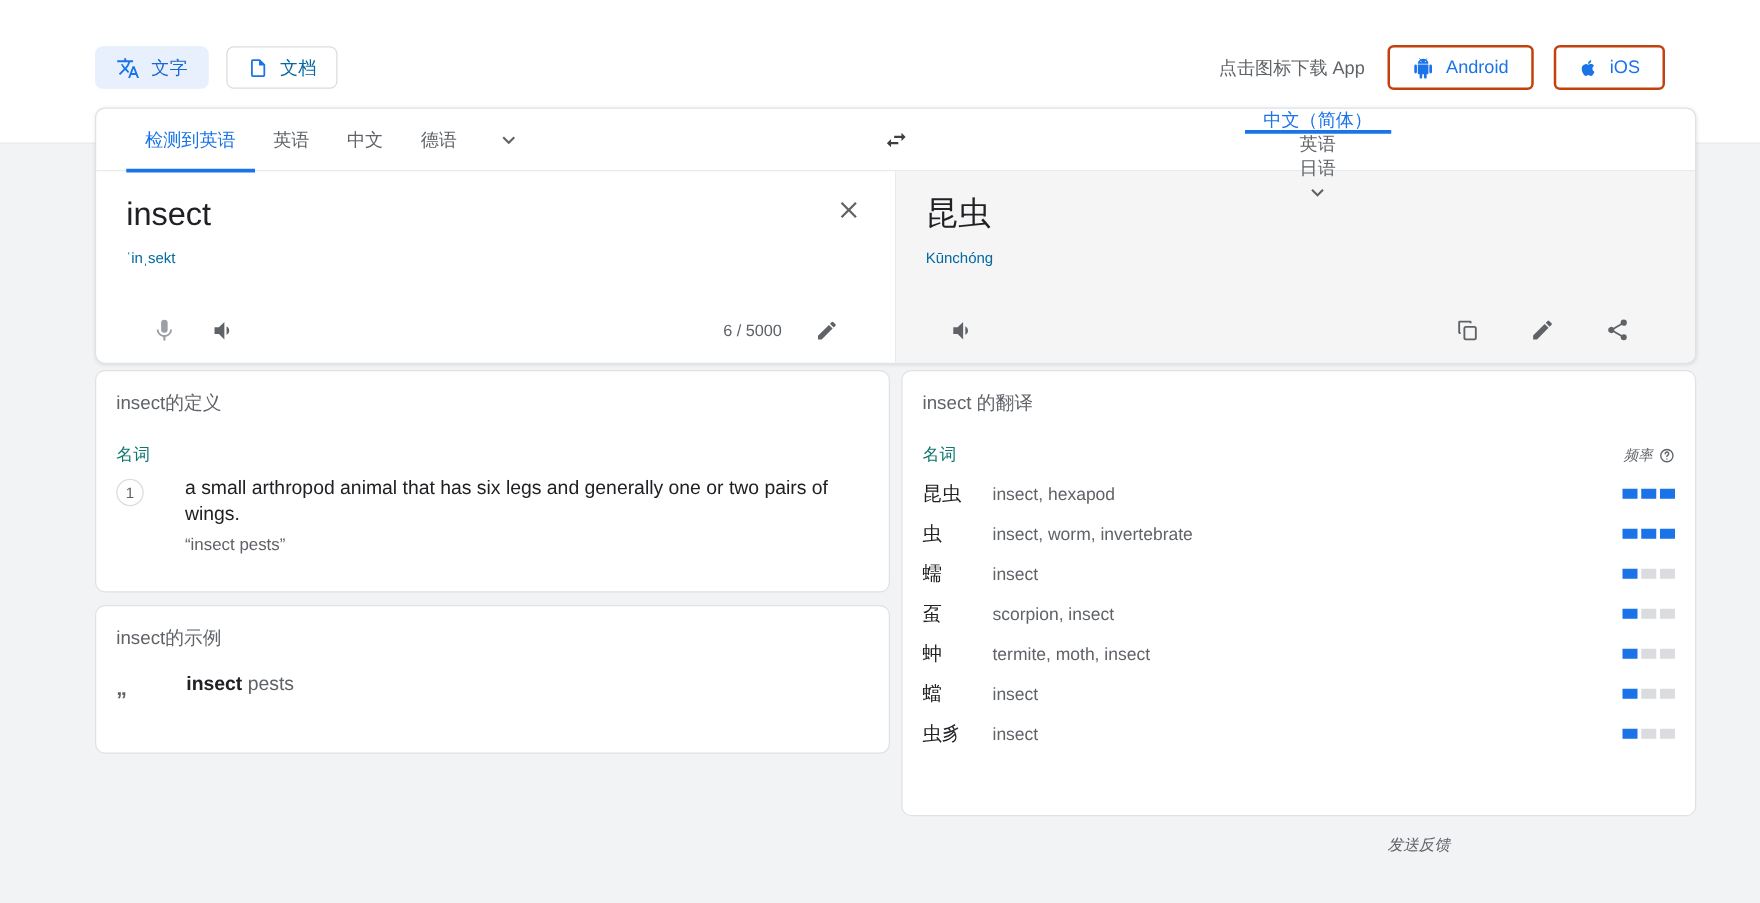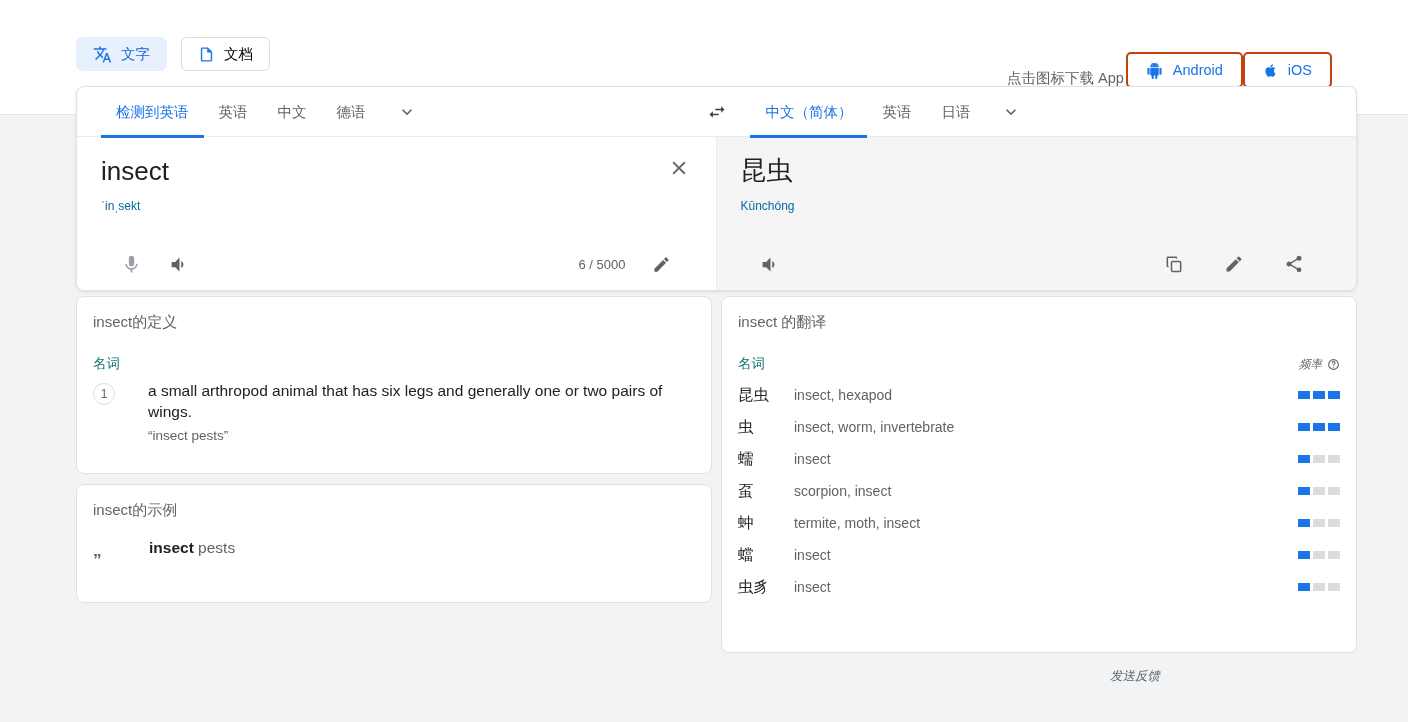--- a/index.html
+++ b/index.html
@@ -15,28 +15,28 @@
   
   .header-band {
     position: absolute; left: 0; top: 0; width: 1408px; height: 115px;
     background: #ffffff; border-bottom: 1px solid #e4e6e8;
   }
   .mode-tabs { position: absolute; left: 76px; top: 37px; display: flex; gap: 14px; }
   .mode-chip {
     display: flex; align-items: center; gap: 9px;
     height: 34px; padding: 0 16px; border-radius: 6px;
     border: 1px solid #dadce0; background: #fff;
-    font-size: 14px; color: #000000; cursor: pointer;
+    font-size: 14px; color: #0369a1; cursor: pointer;
   }
   .mode-chip.active { background: #e8f0fe; border-color: #e8f0fe; color: #1967d2; }
   .mode-chip .label { font-size: 14.5px; }
 
   .app-promo {
-    position: absolute; right: 76px; top: 52px;
-    display: flex; align-items: flex-end; 
+    position: absolute; right: 76px; top: 36px;
+    display: flex; align-items: center; gap: 16px;
   }
   .app-promo .promo-text { font-size: 14.5px; color: #5f6368; margin-right: 2px; }
   .store-btn {
     display: flex; align-items: center; gap: 10px;
     height: 36px; padding: 0 18px; border-radius: 5px;
     border: 2px solid #c2410c; background: #fff;
     font-size: 14.5px; color: #1a73e8; cursor: pointer;
   }
 
   
@@ -46,21 +46,21 @@
     box-shadow: 0 1px 3px rgba(60,64,67,.12);
     display: flex; overflow: hidden;
   }
   .lang-bar {
     position: absolute; left: 0; top: 0; width: 1281px; height: 50px;
     display: flex; align-items: stretch; z-index: 3;
     border-bottom: 1px solid #e8eaed; background: transparent;
   }
   .lang-group { display: flex; align-items: center; height: 50px; }
   .lang-group.src { width: 640px; padding-left: 24px; }
-  .lang-group.tgt { width: 641px; padding-left: 10px; }
+  .lang-group.tgt { width: 641px; padding-left: 10px; flex-direction: column; }
   .lang-tab {
     position: relative; height: 50px; display: flex; align-items: center;
     padding: 0 15px; font-size: 14.5px; color: #5f6368; cursor: pointer; white-space: nowrap;
   }
   .lang-tab.active { color: #1a73e8; }
   .lang-tab.active::after {
     content: ""; position: absolute; left: 0; right: 0; bottom: -1px;
     height: 3px; background: #1a73e8;
   }
   .chev { padding: 0 16px; display: flex; align-items: center; cursor: pointer; }

